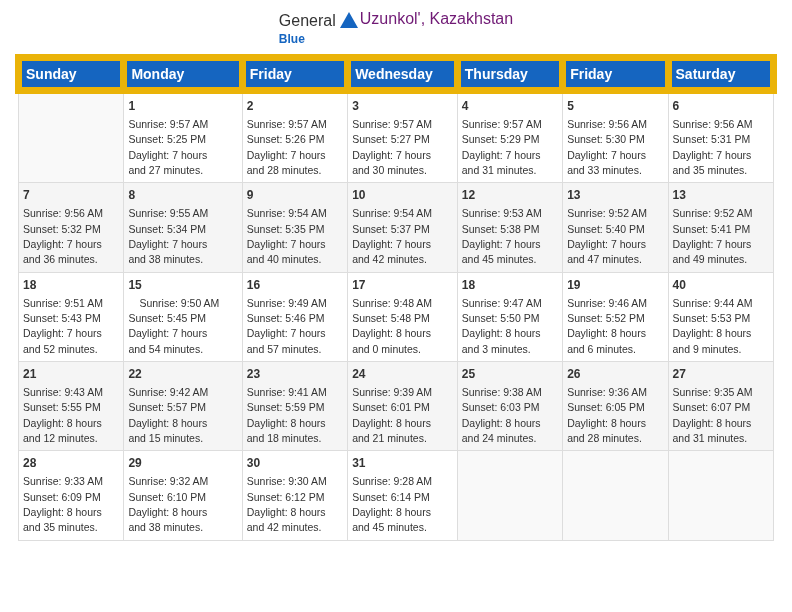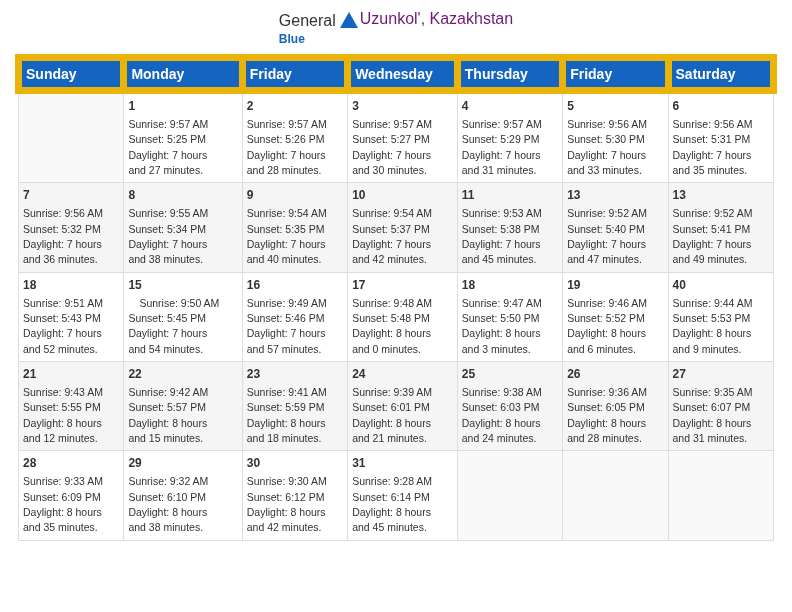--- a/index.html
+++ b/index.html
@@ -161,21 +161,21 @@
 Daylight: 7 hours
 and 38 minutes.</span></td>
           <td><span class="day-num">9</span><span class="day-info" style="white-space: pre-line;">Sunrise: 9:54 AM
 Sunset: 5:35 PM
 Daylight: 7 hours
 and 40 minutes.</span></td>
           <td><span class="day-num">10</span><span class="day-info" style="white-space: pre-line;">Sunrise: 9:54 AM
 Sunset: 5:37 PM
 Daylight: 7 hours
 and 42 minutes.</span></td>
-          <td><span class="day-num">11</span><span class="day-info" style="white-space: pre-line;">Sunrise: 9:53 AM
+          <td><span class="day-num">12</span><span class="day-info" style="white-space: pre-line;">Sunrise: 9:53 AM
 Sunset: 5:38 PM
 Daylight: 7 hours
 and 45 minutes.</span></td>
           <td><span class="day-num">13</span><span class="day-info" style="white-space: pre-line;">Sunrise: 9:52 AM
 Sunset: 5:40 PM
 Daylight: 7 hours
 and 47 minutes.</span></td>
           <td><span class="day-num">13</span><span class="day-info" style="white-space: pre-line;">Sunrise: 9:52 AM
 Sunset: 5:41 PM
 Daylight: 7 hours

